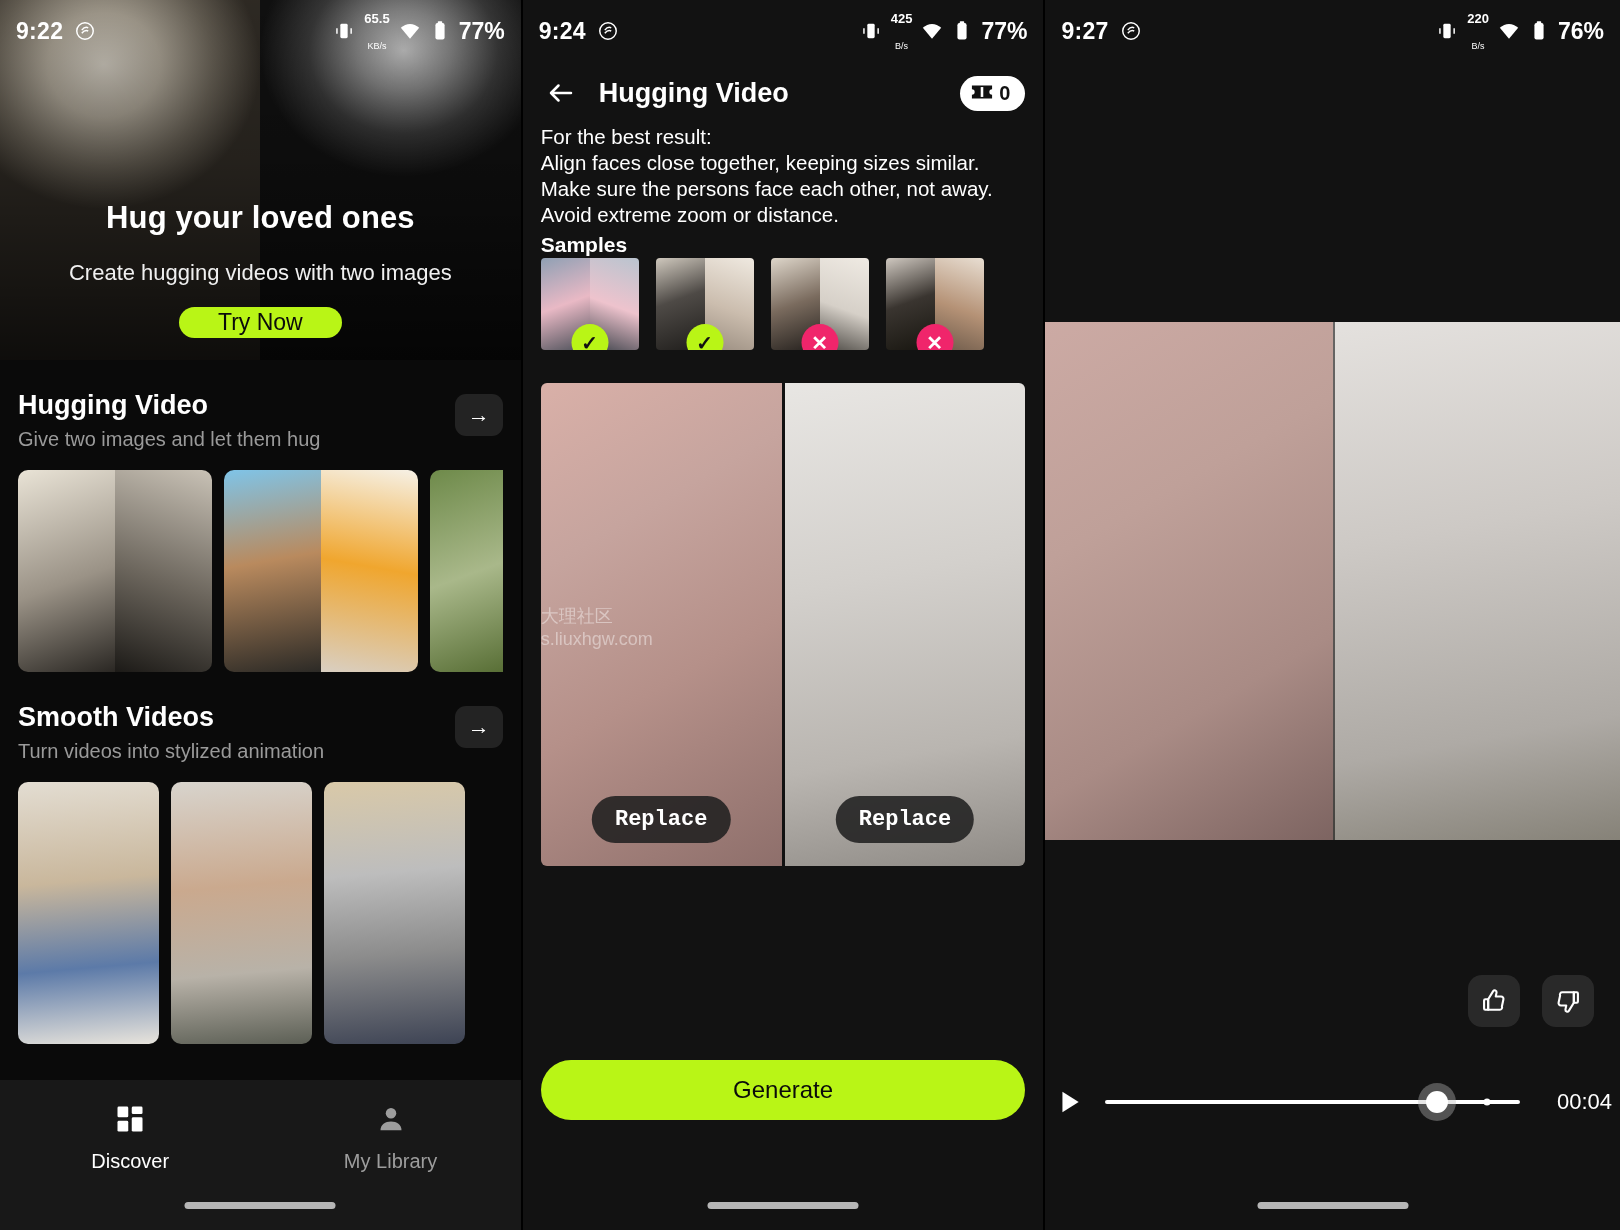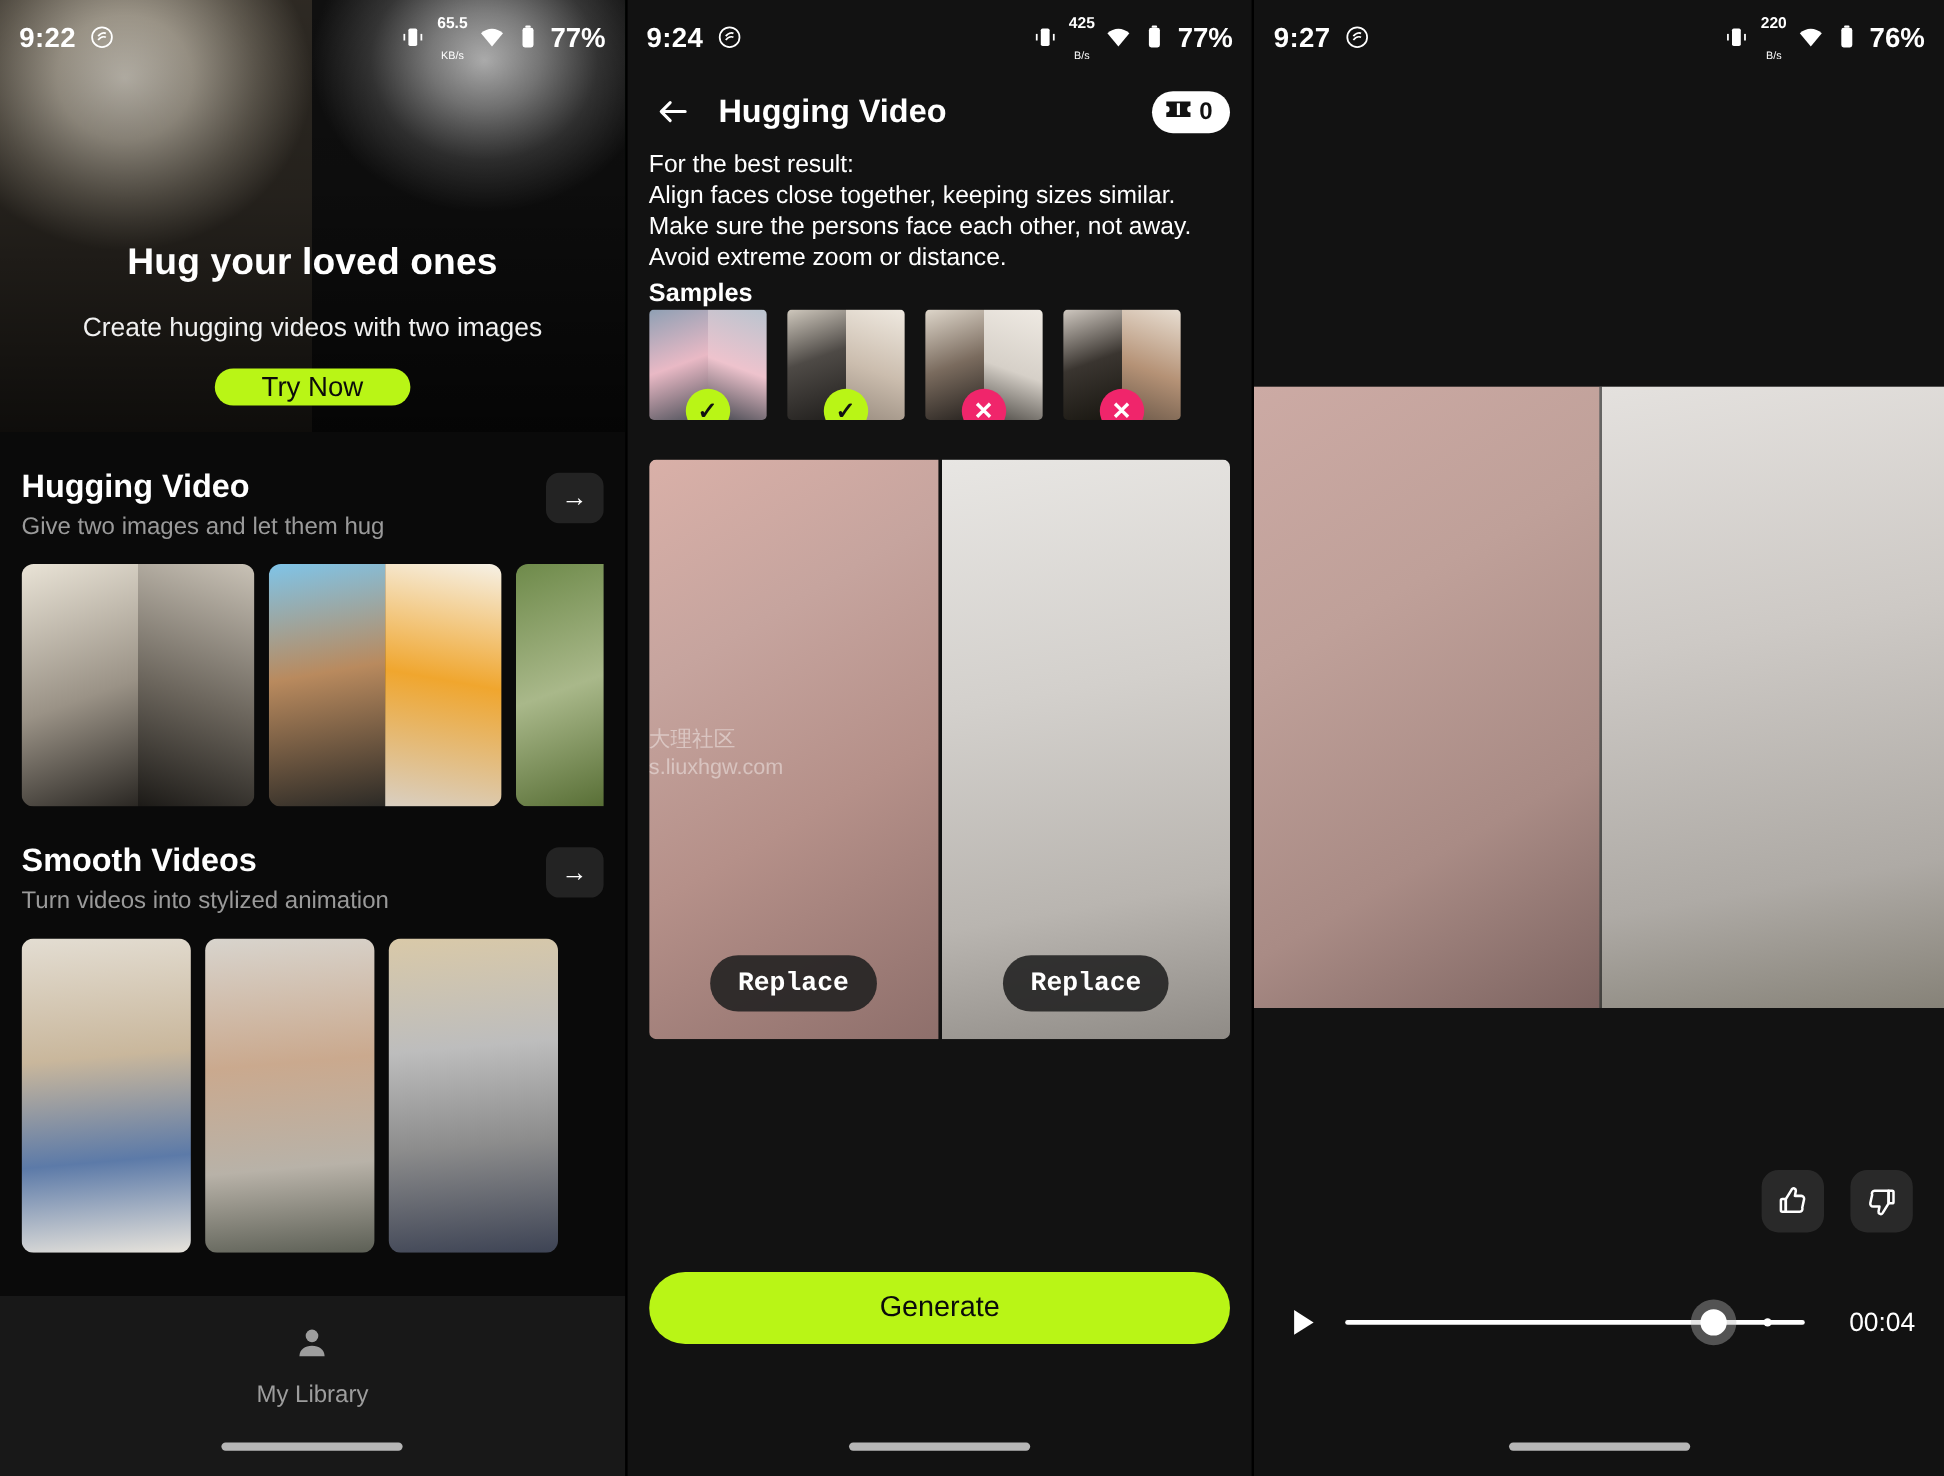--- a/index.html
+++ b/index.html
@@ -164,21 +164,21 @@
 
   .reactions {
     position: absolute; right: 26px; top: 975px; display: flex; gap: 22px; z-index: 10;
   }
   .react-btn {
     width: 52px; height: 52px; border-radius: 14px; background: rgba(46,46,46,.85);
     display: flex; align-items: center; justify-content: center; border: none; cursor: pointer;
   }
   .player {
     position: absolute; left: 0; right: 0; bottom: 98px; height: 60px;
-    display: flex; align-items: center; padding: 0 24px; gap: 18px; z-index: 10;
+    display: flex; align-items: center; padding: 0 8px; gap: 18px; z-index: 10;
   }
   .play-btn { background: none; border: none; cursor: pointer; display: flex; align-items: center; padding: 0 4px; }
   .track { flex: 1; position: relative; height: 26px; display: flex; align-items: center; }
   .track .bar { width: 100%; height: 4px; background: #fff; border-radius: 3px; }
   .track .knob {
     position: absolute; left: 80%; top: 50%; transform: translate(-50%,-50%);
     width: 22px; height: 22px; border-radius: 50%; background: #fff;
     box-shadow: 0 0 0 8px rgba(190,190,190,.38);
   }
   .track .dot {
@@ -278,20 +278,31 @@
         <button class="sec-arrow">→</button>
       </div>
       <div class="rail">
         <div class="card r2" style="background:linear-gradient(175deg,#e3ddd2 0%, #c9b79c 38%, #5c7aa8 70%, #e8e4dc 100%)"></div>
         <div class="card r2" style="background:linear-gradient(175deg,#d8d4cd 0%, #caa98e 40%, #b8b2a8 72%, #5c5f55 100%)"></div>
         <div class="card r2" style="background:linear-gradient(175deg,#d9c9a8 0%, #bdbdbd 35%, #8c8c8c 65%, #3d4354 100%)"></div>
       </div>
     </div>
 
     <nav class="bottomnav">
+      <div class="navitem active">
+        <span>
+          <svg width="30" height="30" viewBox="0 0 24 24" fill="#fff">
+            <rect x="2" y="2" width="8.6" height="8.6" rx="1.1"></rect>
+              <rect x="13.4" y="2" width="8.6" height="6" rx="1.1"></rect>
+            <rect x="2" y="13.4" width="8.6" height="8.6" rx="1.1"></rect>
+              <rect x="13.4" y="10.6" width="8.6" height="11.4" rx="1.1"></rect>
+          </svg>
+        </span>
+        <span class="lbl">Discover</span>
+      </div>
       <div class="navitem">
         <span>
           <svg width="30" height="30" viewBox="0 0 24 24" fill="#9d9d9d">
             <circle cx="12" cy="7.4" r="4.2"></circle>
               <path d="M3.6 21c0-4.6 3.8-7.1 8.4-7.1s8.4 2.5 8.4 7.1z"></path>
           </svg>
         </span>
         <span class="lbl">My Library</span>
       </div>
       <div class="homebar"></div>

